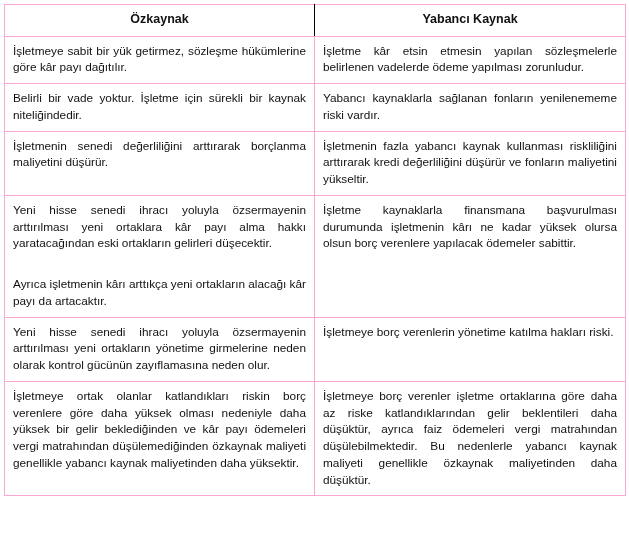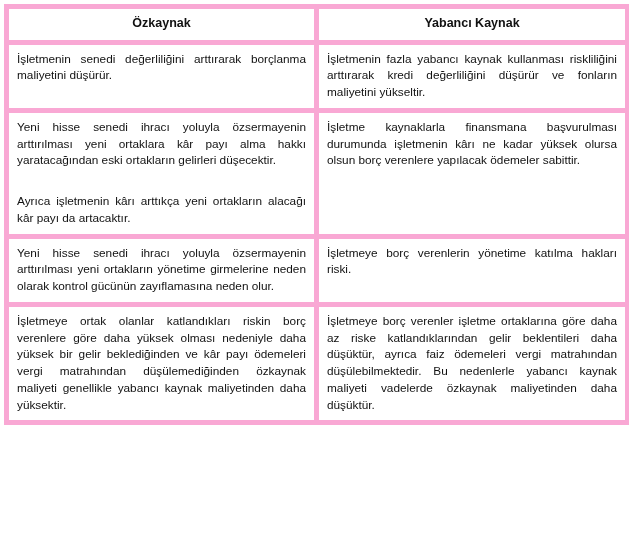--- a/index.html
+++ b/index.html
@@ -25,21 +25,21 @@
     border-collapse: collapse;
     table-layout: fixed;
     width: 621px;
     margin: 4px 4px 0 4px;
     background: #ffffff;
   }
   table.comparison col.c1 { width: 310px; }
   table.comparison col.c2 { width: 311px; }
   table.comparison th,
   table.comparison td {
-    border: 5px solid #f9a8d4;
+    border: 1px solid #f9a8d4;
     vertical-align: top;
     padding: 6px 8px 7px 8px;
     box-sizing: border-box;
   }
   table.comparison th {
     text-align: center;
     font-size: 12.5px;
     font-weight: bold;
     padding-top: 7px;
     padding-bottom: 8px;
@@ -70,33 +70,41 @@
       <col class="c2">
     </colgroup>
     <thead>
       <tr class="header-row">
         <th>Özkaynak</th>
         <th>Yabancı Kaynak</th>
       </tr>
     </thead>
     <tbody>
       <tr>
+        <td>İşletmeye sabit bir yük getirmez, sözleşme hükümlerine göre kâr payı dağıtılır.</td>
+        <td>İşletme kâr etsin etmesin yapılan sözleşmelerle belirlenen vadelerde ödeme yapılması zorunludur.</td>
+      </tr>
+      <tr>
+        <td>Belirli bir vade yoktur. İşletme için sürekli bir kaynak niteliğindedir.</td>
+        <td>Yabancı kaynaklarla sağlanan fonların yenilenememe riski vardır.</td>
+      </tr>
+      <tr>
         <td>İşletmenin senedi değerliliğini arttırarak borçlanma maliyetini düşürür.</td>
         <td>İşletmenin fazla yabancı kaynak kullanması riskliliğini arttırarak kredi değerliliğini düşürür ve fonların maliyetini yükseltir.</td>
       </tr>
       <tr>
         <td>
           <p>Yeni hisse senedi ihracı yoluyla özsermayenin arttırılması yeni ortaklara kâr payı alma hakkı yaratacağından eski ortakların gelirleri düşecektir.</p>
           <p>Ayrıca işletmenin kârı arttıkça yeni ortakların alacağı kâr payı da artacaktır.</p>
         </td>
         <td>İşletme kaynaklarla finansmana başvurulması durumunda işletmenin kârı ne kadar yüksek olursa olsun borç verenlere yapılacak ödemeler sabittir.</td>
       </tr>
       <tr>
         <td>Yeni hisse senedi ihracı yoluyla özsermayenin arttırılması yeni ortakların yönetime girmelerine neden olarak kontrol gücünün zayıflamasına neden olur.</td>
         <td>İşletmeye borç verenlerin yönetime katılma hakları riski.</td>
       </tr>
       <tr>
         <td>İşletmeye ortak olanlar katlandıkları riskin borç verenlere göre daha yüksek olması nedeniyle daha yüksek bir gelir beklediğinden ve kâr payı ödemeleri vergi matrahından düşülemediğinden özkaynak maliyeti genellikle yabancı kaynak maliyetinden daha yüksektir.</td>
-        <td>İşletmeye borç verenler işletme ortaklarına göre daha az riske katlandıklarından gelir beklentileri daha düşüktür, ayrıca faiz ödemeleri vergi matrahından düşülebilmektedir. Bu nedenlerle yabancı kaynak maliyeti vadelerde özkaynak maliyetinden daha düşüktür.</td>
+        <td>İşletmeye borç verenler işletme ortaklarına göre daha az riske katlandıklarından gelir beklentileri daha düşüktür, ayrıca faiz ödemeleri vergi matrahından düşülebilmektedir. Bu nedenlerle yabancı kaynak maliyeti genellikle özkaynak maliyetinden daha düşüktür.</td>
       </tr>
     </tbody>
   </table>
 </div>
 
 </body></html>

